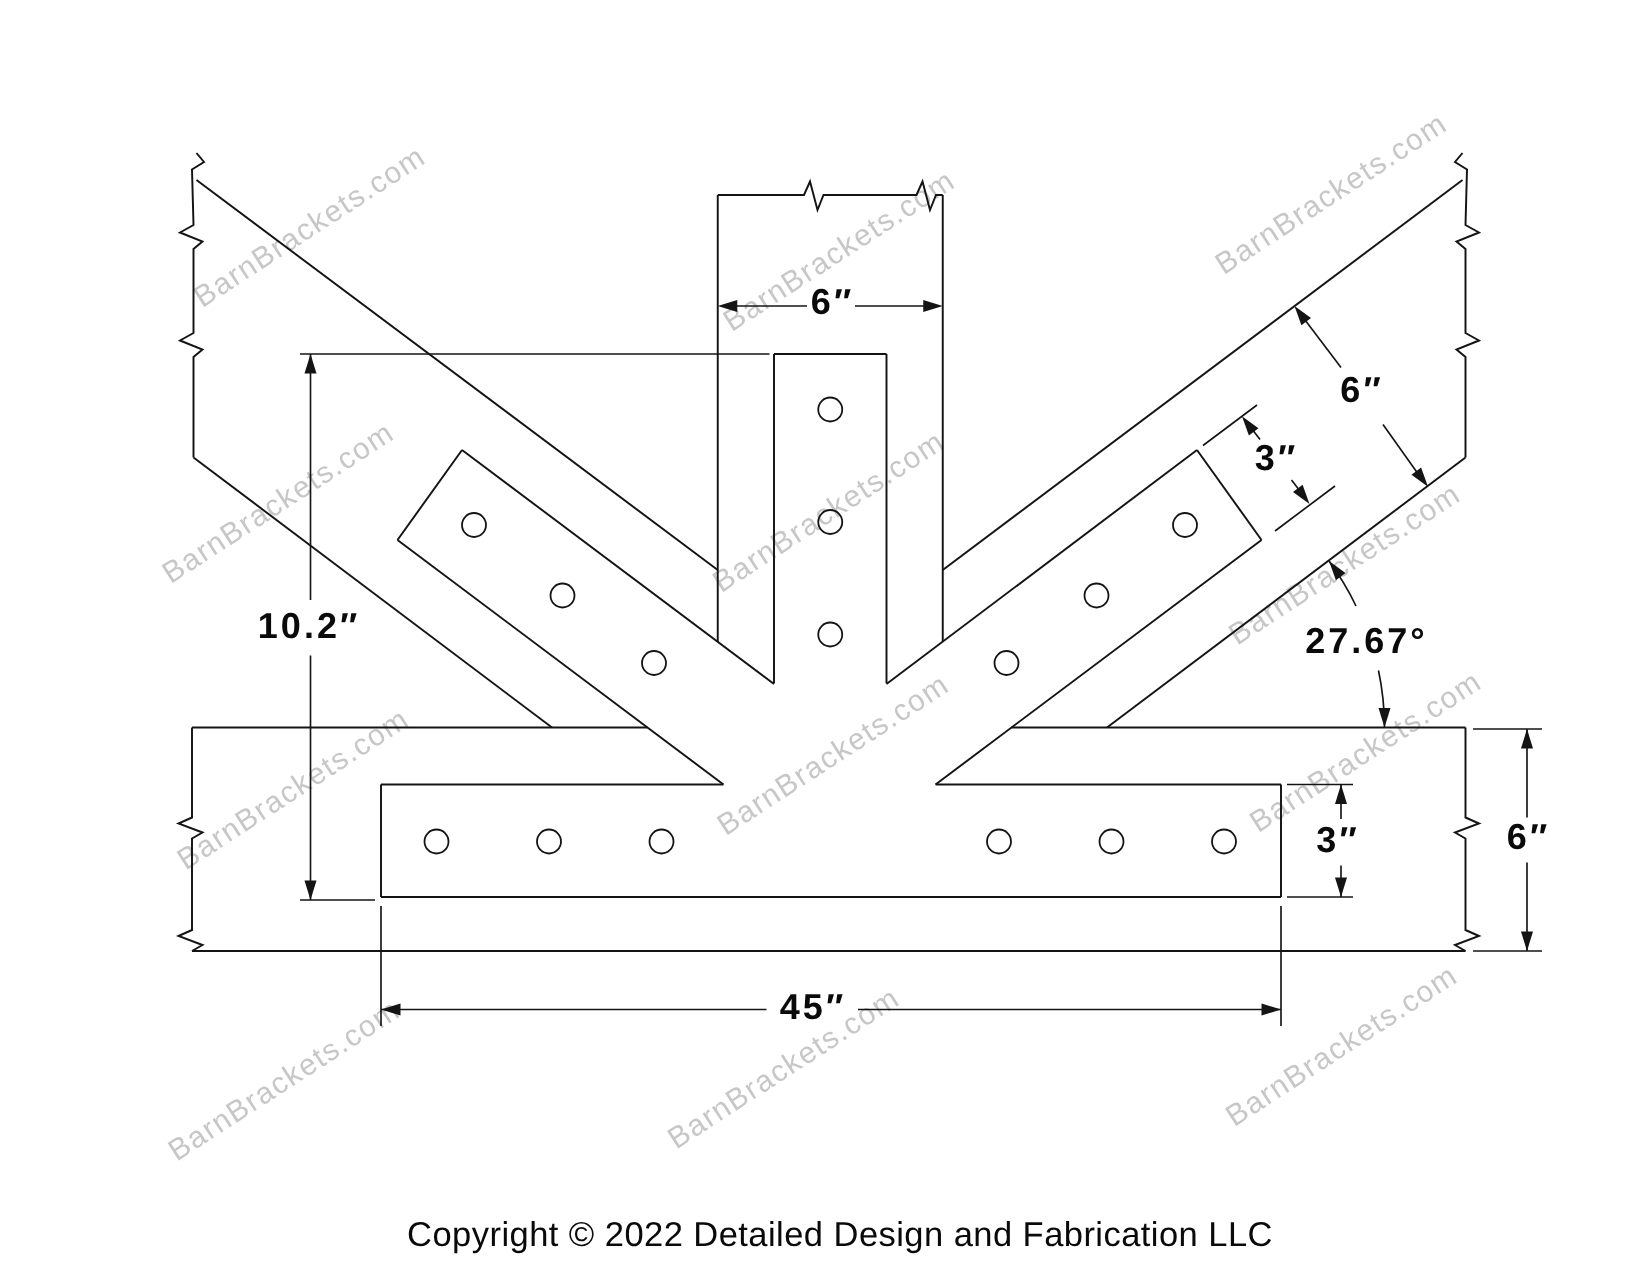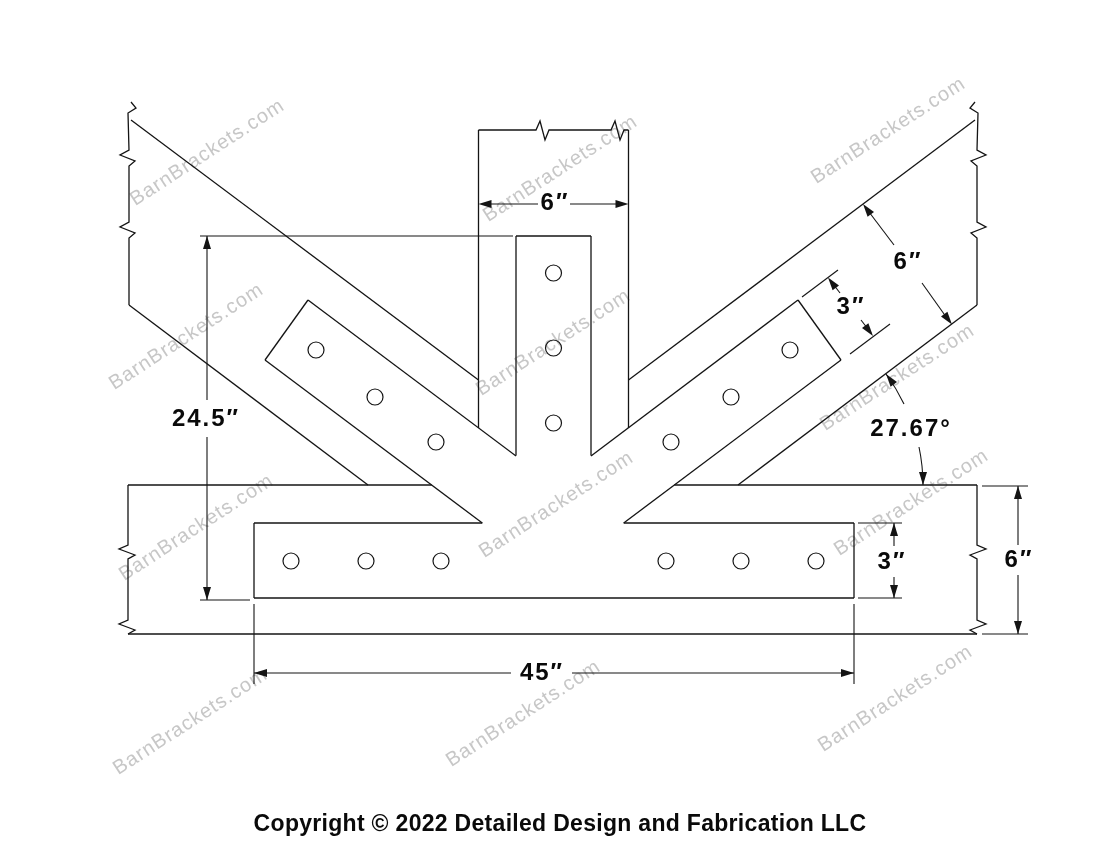--- a/index.html
+++ b/index.html
@@ -14,21 +14,21 @@
     transform:translate(-50%,-50%) rotate(-33deg);user-select:none;
   }
   .dim-label{
     position:absolute;transform:translate(-50%,-50%);
     font-family:"Liberation Sans",sans-serif;font-weight:bold;
     font-size:24px;letter-spacing:2px;color:#0a0a0a;white-space:nowrap;
   }
   .copyright{
     position:absolute;left:560px;top:823px;transform:translate(-50%,-50%);
     font-family:"Liberation Sans",sans-serif;font-size:23px;color:#0a0a0a;
-    white-space:nowrap;letter-spacing:0.3px;font-weight:bold;
+    white-space:nowrap;letter-spacing:0.3px;
   }
   .outline{stroke:#141414;stroke-width:1.3;fill:none;stroke-linejoin:miter;}
   .dimline{stroke:#141414;stroke-width:1.1;fill:none;}
   .arrow{fill:#141414;stroke:none;}
   .hole{stroke:#141414;stroke-width:1.2;fill:none;}
 </style>
 </head>
 <body>
 
 <div id="stage">
@@ -176,21 +176,21 @@
 
     <g>
       <path class="dimline" d="M886,374 A185,185 0 0 1 904,404"></path>
       <path class="dimline" d="M919,447 A185,185 0 0 1 923,485"></path>
       <polygon class="arrow" points="886,374 897,382 890.6,386.8"></polygon>
       <polygon class="arrow" points="923,485 919,472 927,472"></polygon>
     </g>
   </svg>
 
   <div class="dim-label" style="left:555px;top:202px">6″</div>
-  <div class="dim-label" style="left:206px;top:418px">24.5″</div>
+  <div class="dim-label" style="left:206px;top:418px">10.2″</div>
   <div class="dim-label" style="left:908px;top:261px">6″</div>
   <div class="dim-label" style="left:851px;top:306px">3″</div>
   <div class="dim-label" style="left:911px;top:428px">27.67°</div>
   <div class="dim-label" style="left:892px;top:561px">3″</div>
   <div class="dim-label" style="left:1019px;top:559px">6″</div>
   <div class="dim-label" style="left:542px;top:672px">45″</div>
 
   <div class="copyright">Copyright © 2022 Detailed Design and Fabrication LLC</div>
 </div>
 

